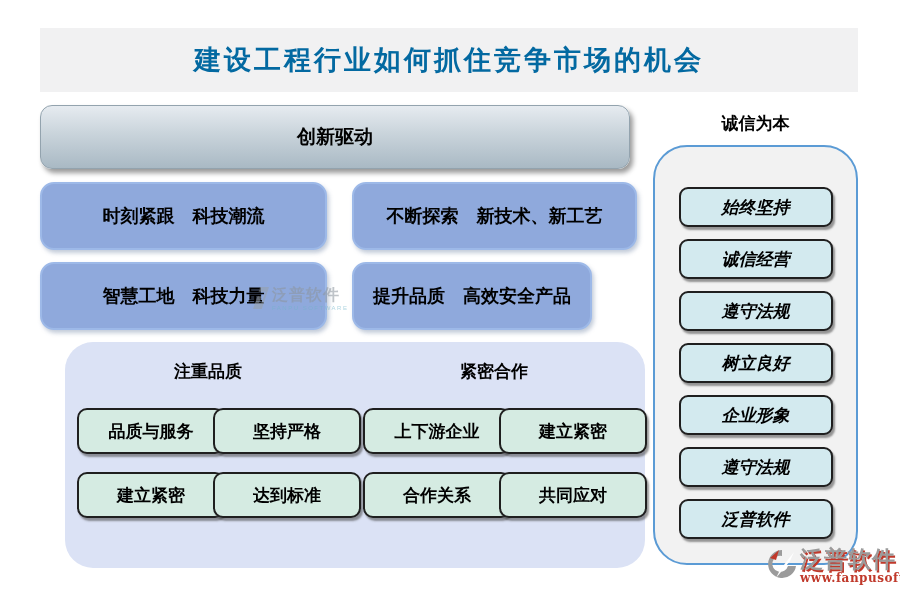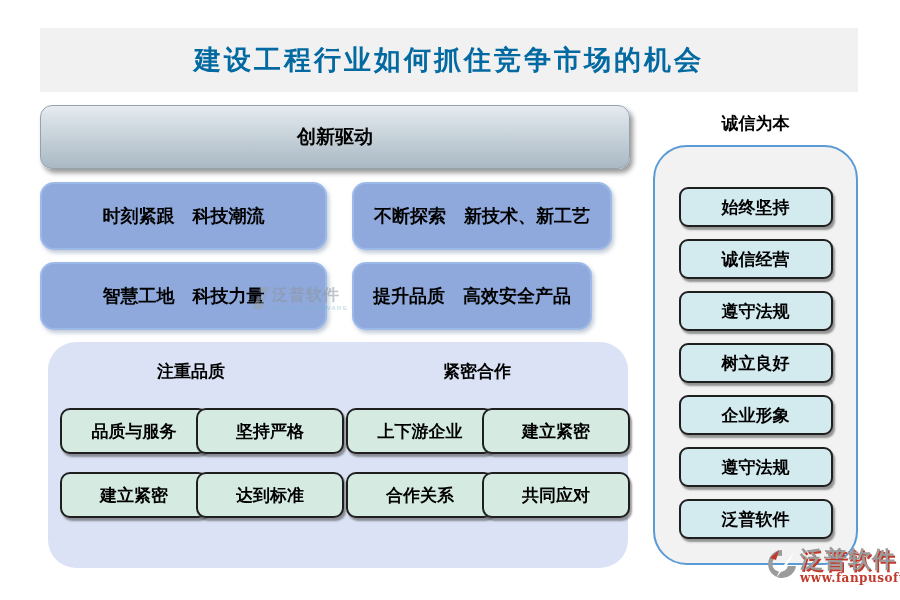--- a/index.html
+++ b/index.html
@@ -35,21 +35,21 @@
     height:68px;border-radius:14px;
     background:#8fa9dc;border:2px solid #9db9e8;
     box-shadow:2px 3px 4px rgba(120,140,170,0.45);
     display:flex;align-items:center;justify-content:center;
     box-sizing:border-box;
   }
   .blue-btn span{font-size:18px;font-weight:bold;color:#000;white-space:pre;}
 
   
   .quality-panel{
-    left:48px;top:342px;width:580px;height:226px;border-radius:28px;
+    left:65px;top:342px;width:580px;height:226px;border-radius:28px;
     background:#dbe2f5;
     box-sizing:border-box;
     padding:18px 20px 0 12px;
     display:flex;justify-content:space-between;
   }
   .group{width:262px;display:flex;flex-direction:column;align-items:center;}
   .group-heading{font-size:17px;font-weight:bold;color:#000;margin-bottom:25px;}
   .group-grid{display:grid;grid-template-columns:126px 126px;grid-gap:18px 10px;}
   .mint-btn{
     width:148px;height:46px;border-radius:10px;
@@ -63,21 +63,21 @@
   
   .integrity-heading{
     left:653px;top:112px;width:205px;text-align:center;
     font-size:17px;font-weight:bold;color:#000;
   }
   .integrity-panel{
     left:653px;top:145px;width:205px;height:420px;border-radius:34px;
     background:#f2f2f2;border:2px solid #5b9bd5;
     box-sizing:border-box;
     padding-top:40px;
-    display:flex;flex-direction:column;align-items:center;gap:12px;
+    display:flex;flex-direction:column;align-items:center;gap:12px;font-style:italic;
   }
   .cyan-btn{
     width:154px;height:40px;border-radius:9px;flex:0 0 auto;
     background:#d3eaef;border:2px solid #1f1f1f;
     box-shadow:2px 3px 2px rgba(70,70,70,0.55);
     display:flex;align-items:center;justify-content:center;
     box-sizing:border-box;
   }
   .cyan-btn span{font-size:17px;font-weight:bold;color:#000;}
 
@@ -116,21 +116,21 @@
   <div class="title-text">建设工程行业如何抓住竞争市场的机会</div>
 </div>
 
 <div class="abs innovation-bar">
   <span>创新驱动</span>
 </div>
 
 <div class="abs blue-btn" style="left:40px;top:182px;width:287px;">
   <span>时刻紧跟　科技潮流</span>
 </div>
-<div class="abs blue-btn" style="left:352px;top:182px;width:260px;">
+<div class="abs blue-btn" style="left:352px;top:182px;width:285px;">
   <span>不断探索　新技术、新工艺</span>
 </div>
 <div class="abs blue-btn" style="left:40px;top:262px;width:287px;">
   <span>智慧工地　科技力量</span>
 </div>
 <div class="abs blue-btn" style="left:352px;top:262px;width:240px;">
   <span>提升品质　高效安全产品</span>
 </div>
 
 <div class="abs quality-panel">

